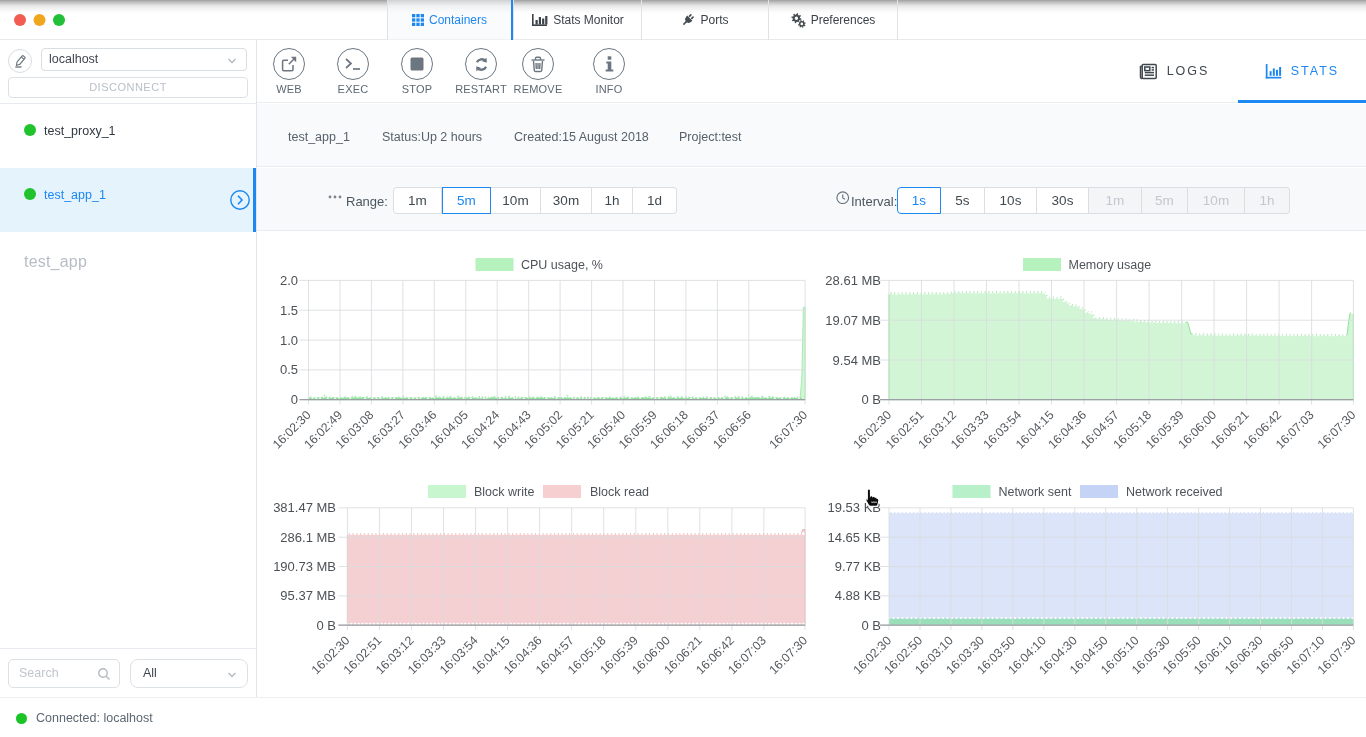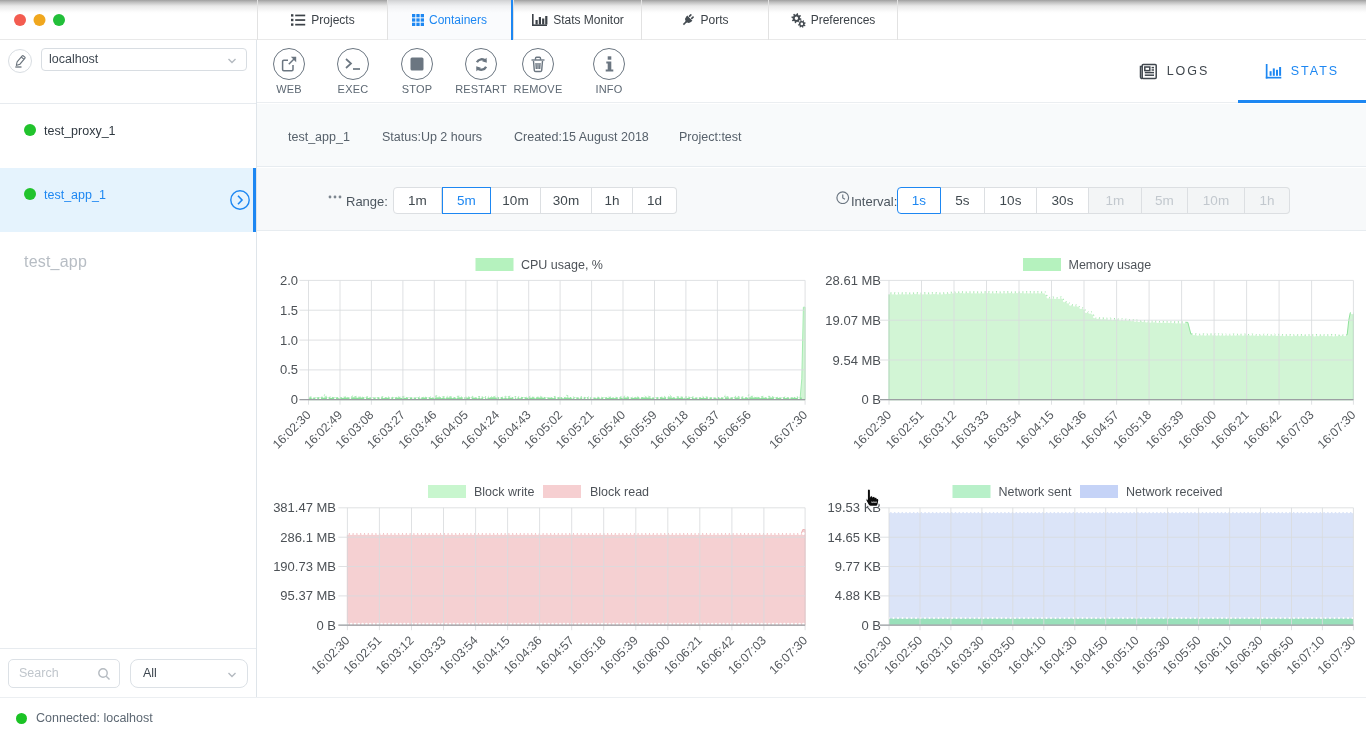--- a/index.html
+++ b/index.html
@@ -71,32 +71,20 @@
 #statusbar .txt { position:absolute; left:36px; top:13px; font-size:12.5px; color:#5d6873; }
 </style></head>
 <body>
 
 <div class="abs" id="tabbar">
   <svg class="abs" width="70" height="40">
       <circle cx="20" cy="20" r="6" fill="#f35c50"></circle>
       <circle cx="39.5" cy="20" r="6" fill="#f0a71e"></circle>
       <circle cx="59" cy="20" r="6" fill="#22bf39"></circle>
     </svg>
-  <div class="tab" id="tab-projects" style="left:257px;width:130px;">
-    <svg width="16" height="16" viewBox="0 0 16 16">
-        <g fill="#3c4248">
-          <rect x="1" y="2.2" width="2.4" height="2.4"></rect>
-          <rect x="5.2" y="2.6" width="10" height="1.7"></rect>
-          <rect x="1" y="6.8" width="2.4" height="2.4"></rect>
-          <rect x="5.2" y="7.2" width="10" height="1.7"></rect>
-          <rect x="1" y="11.4" width="2.4" height="2.4"></rect>
-          <rect x="5.2" y="11.8" width="10" height="1.7"></rect>
-        </g>
-      </svg>
-    Projects</div>
   <div class="tab" id="tab-containers" style="left:387px;width:126px;">
     <svg width="12" height="12" viewBox="0 0 12 12">
         <g fill="#1d87f2">
           <rect x="0" y="0" width="3.3" height="3.3"></rect>
           <rect x="4.35" y="0" width="3.3" height="3.3"></rect>
           <rect x="8.7" y="0" width="3.3" height="3.3"></rect>
           <rect x="0" y="4.35" width="3.3" height="3.3"></rect>
           <rect x="4.35" y="4.35" width="3.3" height="3.3"></rect>
           <rect x="8.7" y="4.35" width="3.3" height="3.3"></rect>
           <rect x="0" y="8.7" width="3.3" height="3.3"></rect>
@@ -138,20 +126,21 @@
   <div id="editbtn"><svg width="22" height="22" viewBox="0 0 22 22">
         <g fill="none" stroke="#6a737c" stroke-width="1.1">
           <path d="M8.1 11.9 L13.2 5.8 Q13.6 5.3 14.1 5.7 L15.9 7.2 Q16.4 7.6 16 8.1 L10.9 14.2 L7.8 15.3 Q7.2 15.5 7.4 14.9 Z"></path>
           <line x1="6.3" y1="17" x2="12.5" y2="17" stroke-width="1.3"></line>
           <line x1="12.2" y1="7" x2="14.8" y2="9.2"></line>
         </g>
       </svg></div>
   <div id="hostsel">localhost<svg class="chev" width="12" height="12" viewBox="0 0 12 12">
         <path d="M2.5 4 L6 7.5 L9.5 4" fill="none" stroke="#b4bac0" stroke-width="1.4"></path>
       </svg></div>
+  <div id="discbtn">DISCONNECT</div>
   <div id="sb-sep"></div>
   <div class="citem" id="item1" style="top:63.5px;text-decoration:underline;">
     <div class="dot"></div>
       <div class="nm">test_proxy_1</div>
       <div class="sub">test_proxy</div>
   </div>
   <div class="citem" id="item2" style="top:127.5px;">
     <div class="dot"></div>
       <div class="nm">test_app_1</div>
       <div class="sub">test_app</div>

